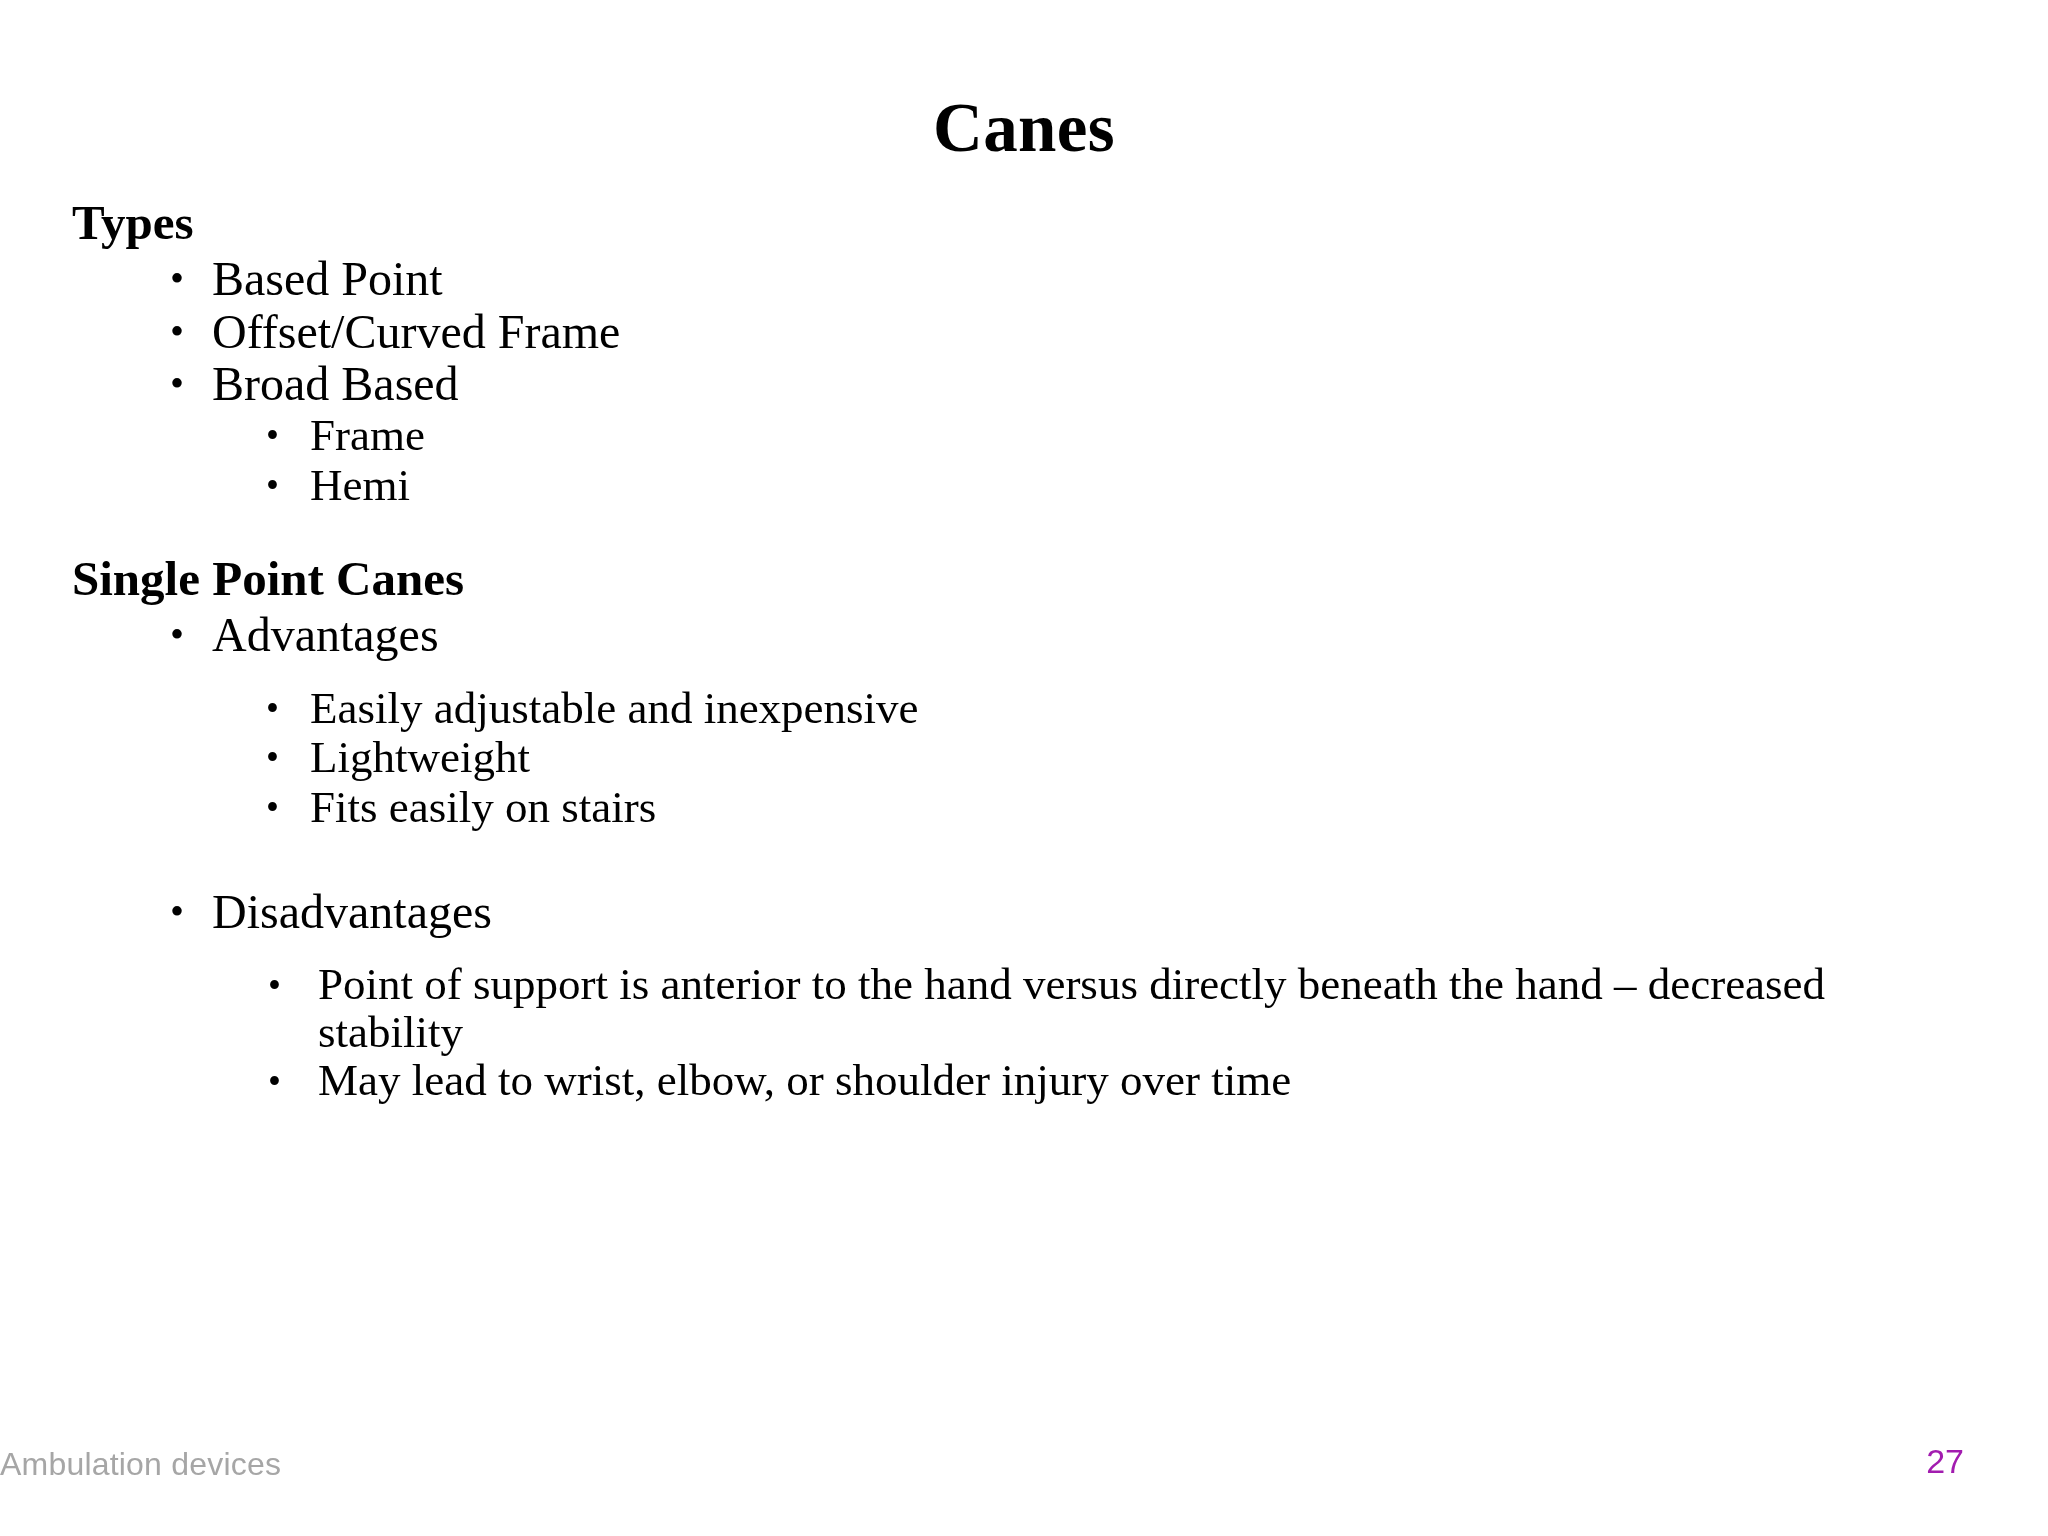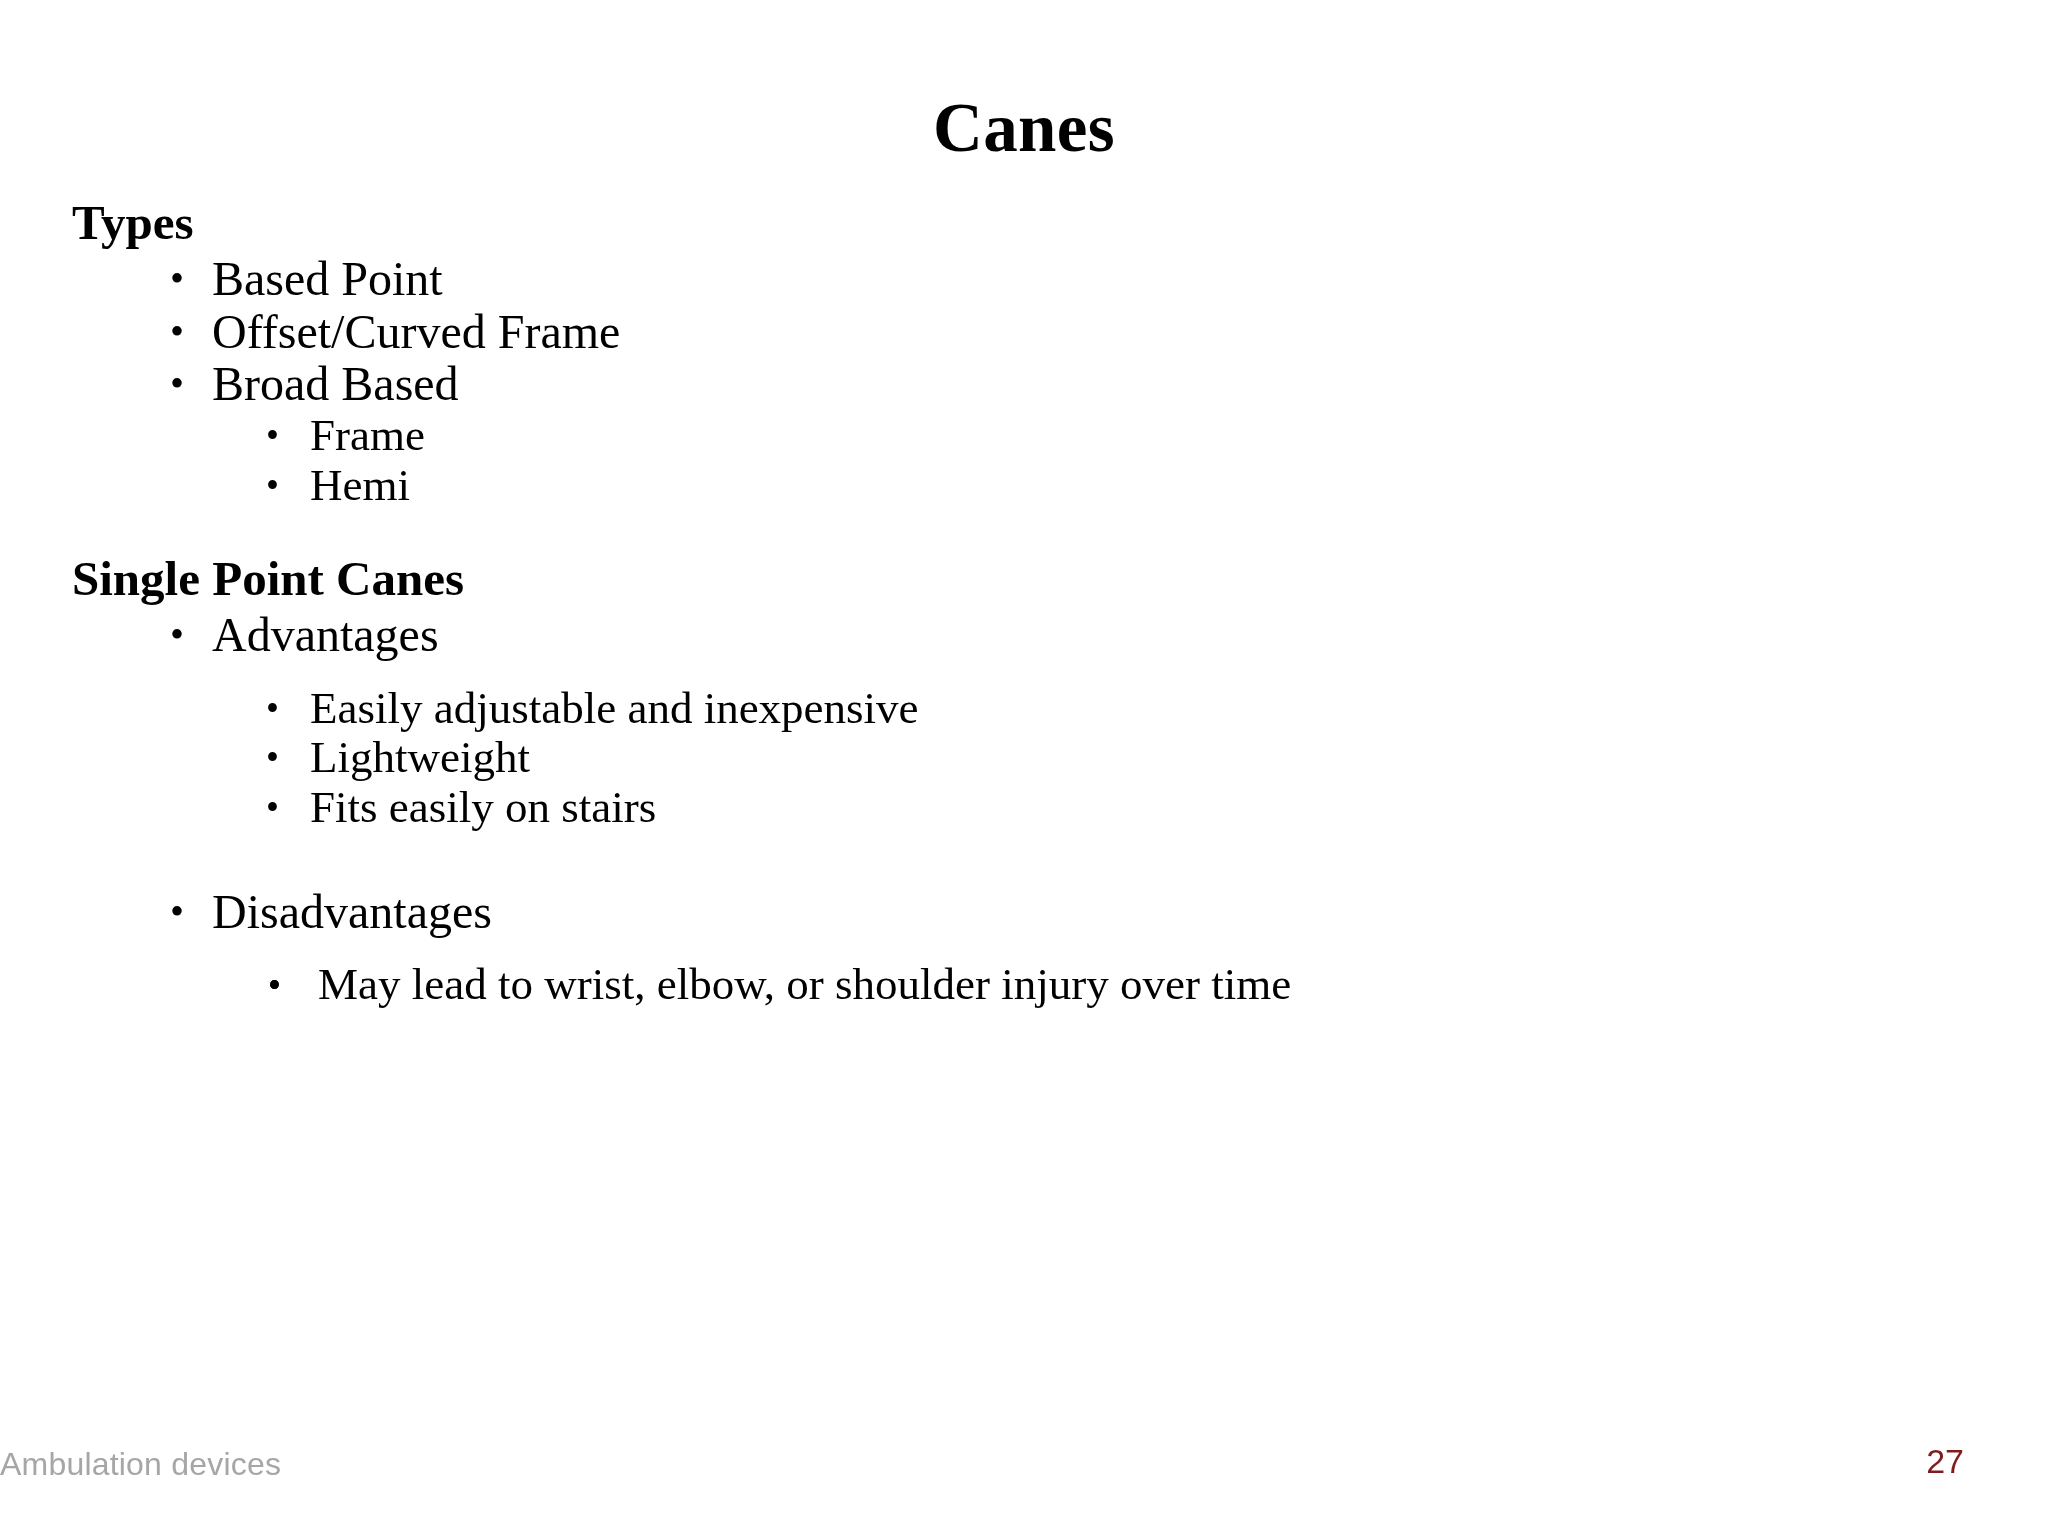--- a/index.html
+++ b/index.html
@@ -129,21 +129,21 @@
     text-align: left;
     font-size: 32px;
     color: #a6a6a6;
     letter-spacing: 0.2px;
   }
   .footer-page {
     position: absolute;
     right: 84px;
     top: -4px;
     font-size: 34px;
-    color: #7f1d1d;
+    color: #a21caf;
   }
 </style>
 </head>
 <body>
 
 <div class="slide">
 
   <div class="slide-title">Canes</div>
 
   <div class="body-block">
@@ -211,20 +211,21 @@
           <span class="bullet">•</span>
           <span>Disadvantages</span>
         </li>
       </ul>
 
       <div class="gap-sm"></div>
 
       <ul class="level2">
         <li class="l2 wide">
           <span class="bullet">•</span>
+          <span>Point of support is anterior to the hand versus directly beneath the hand – decreased stability</span>
         </li>
         <li class="l2 wide">
           <span class="bullet">•</span>
           <span>May lead to wrist, elbow, or shoulder injury over time</span>
         </li>
       </ul>
     </div>
 
   </div>
 

